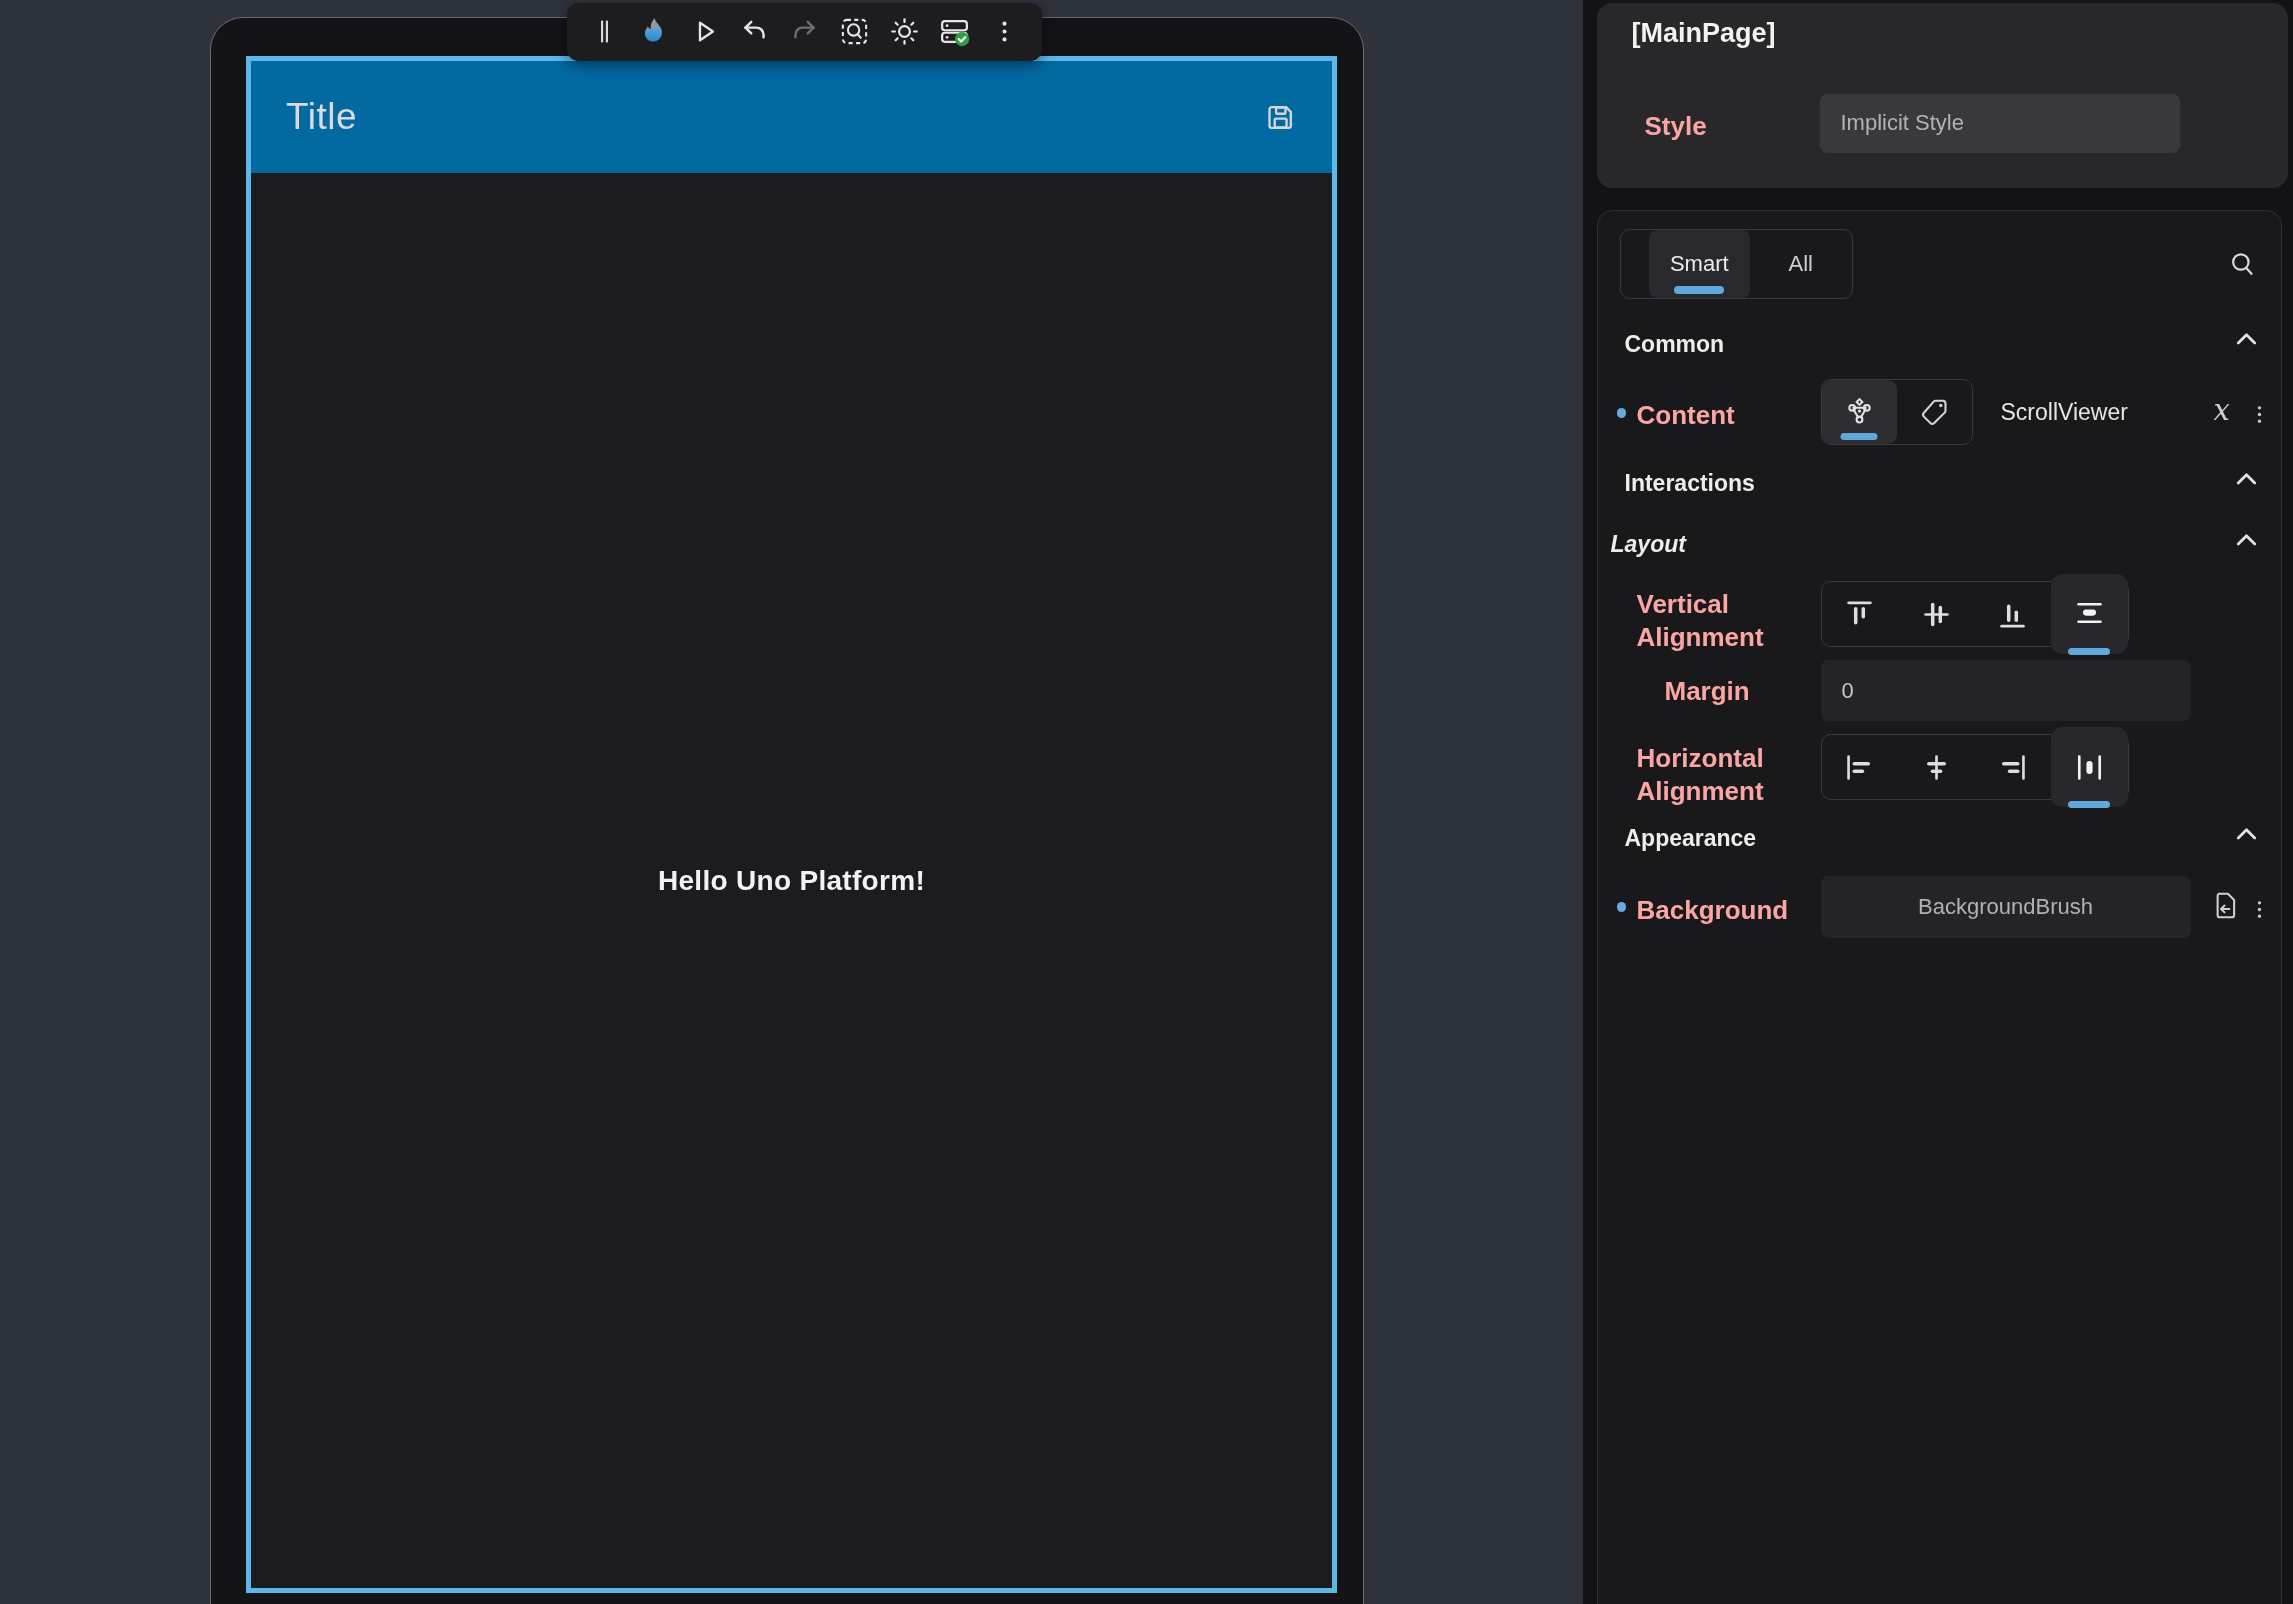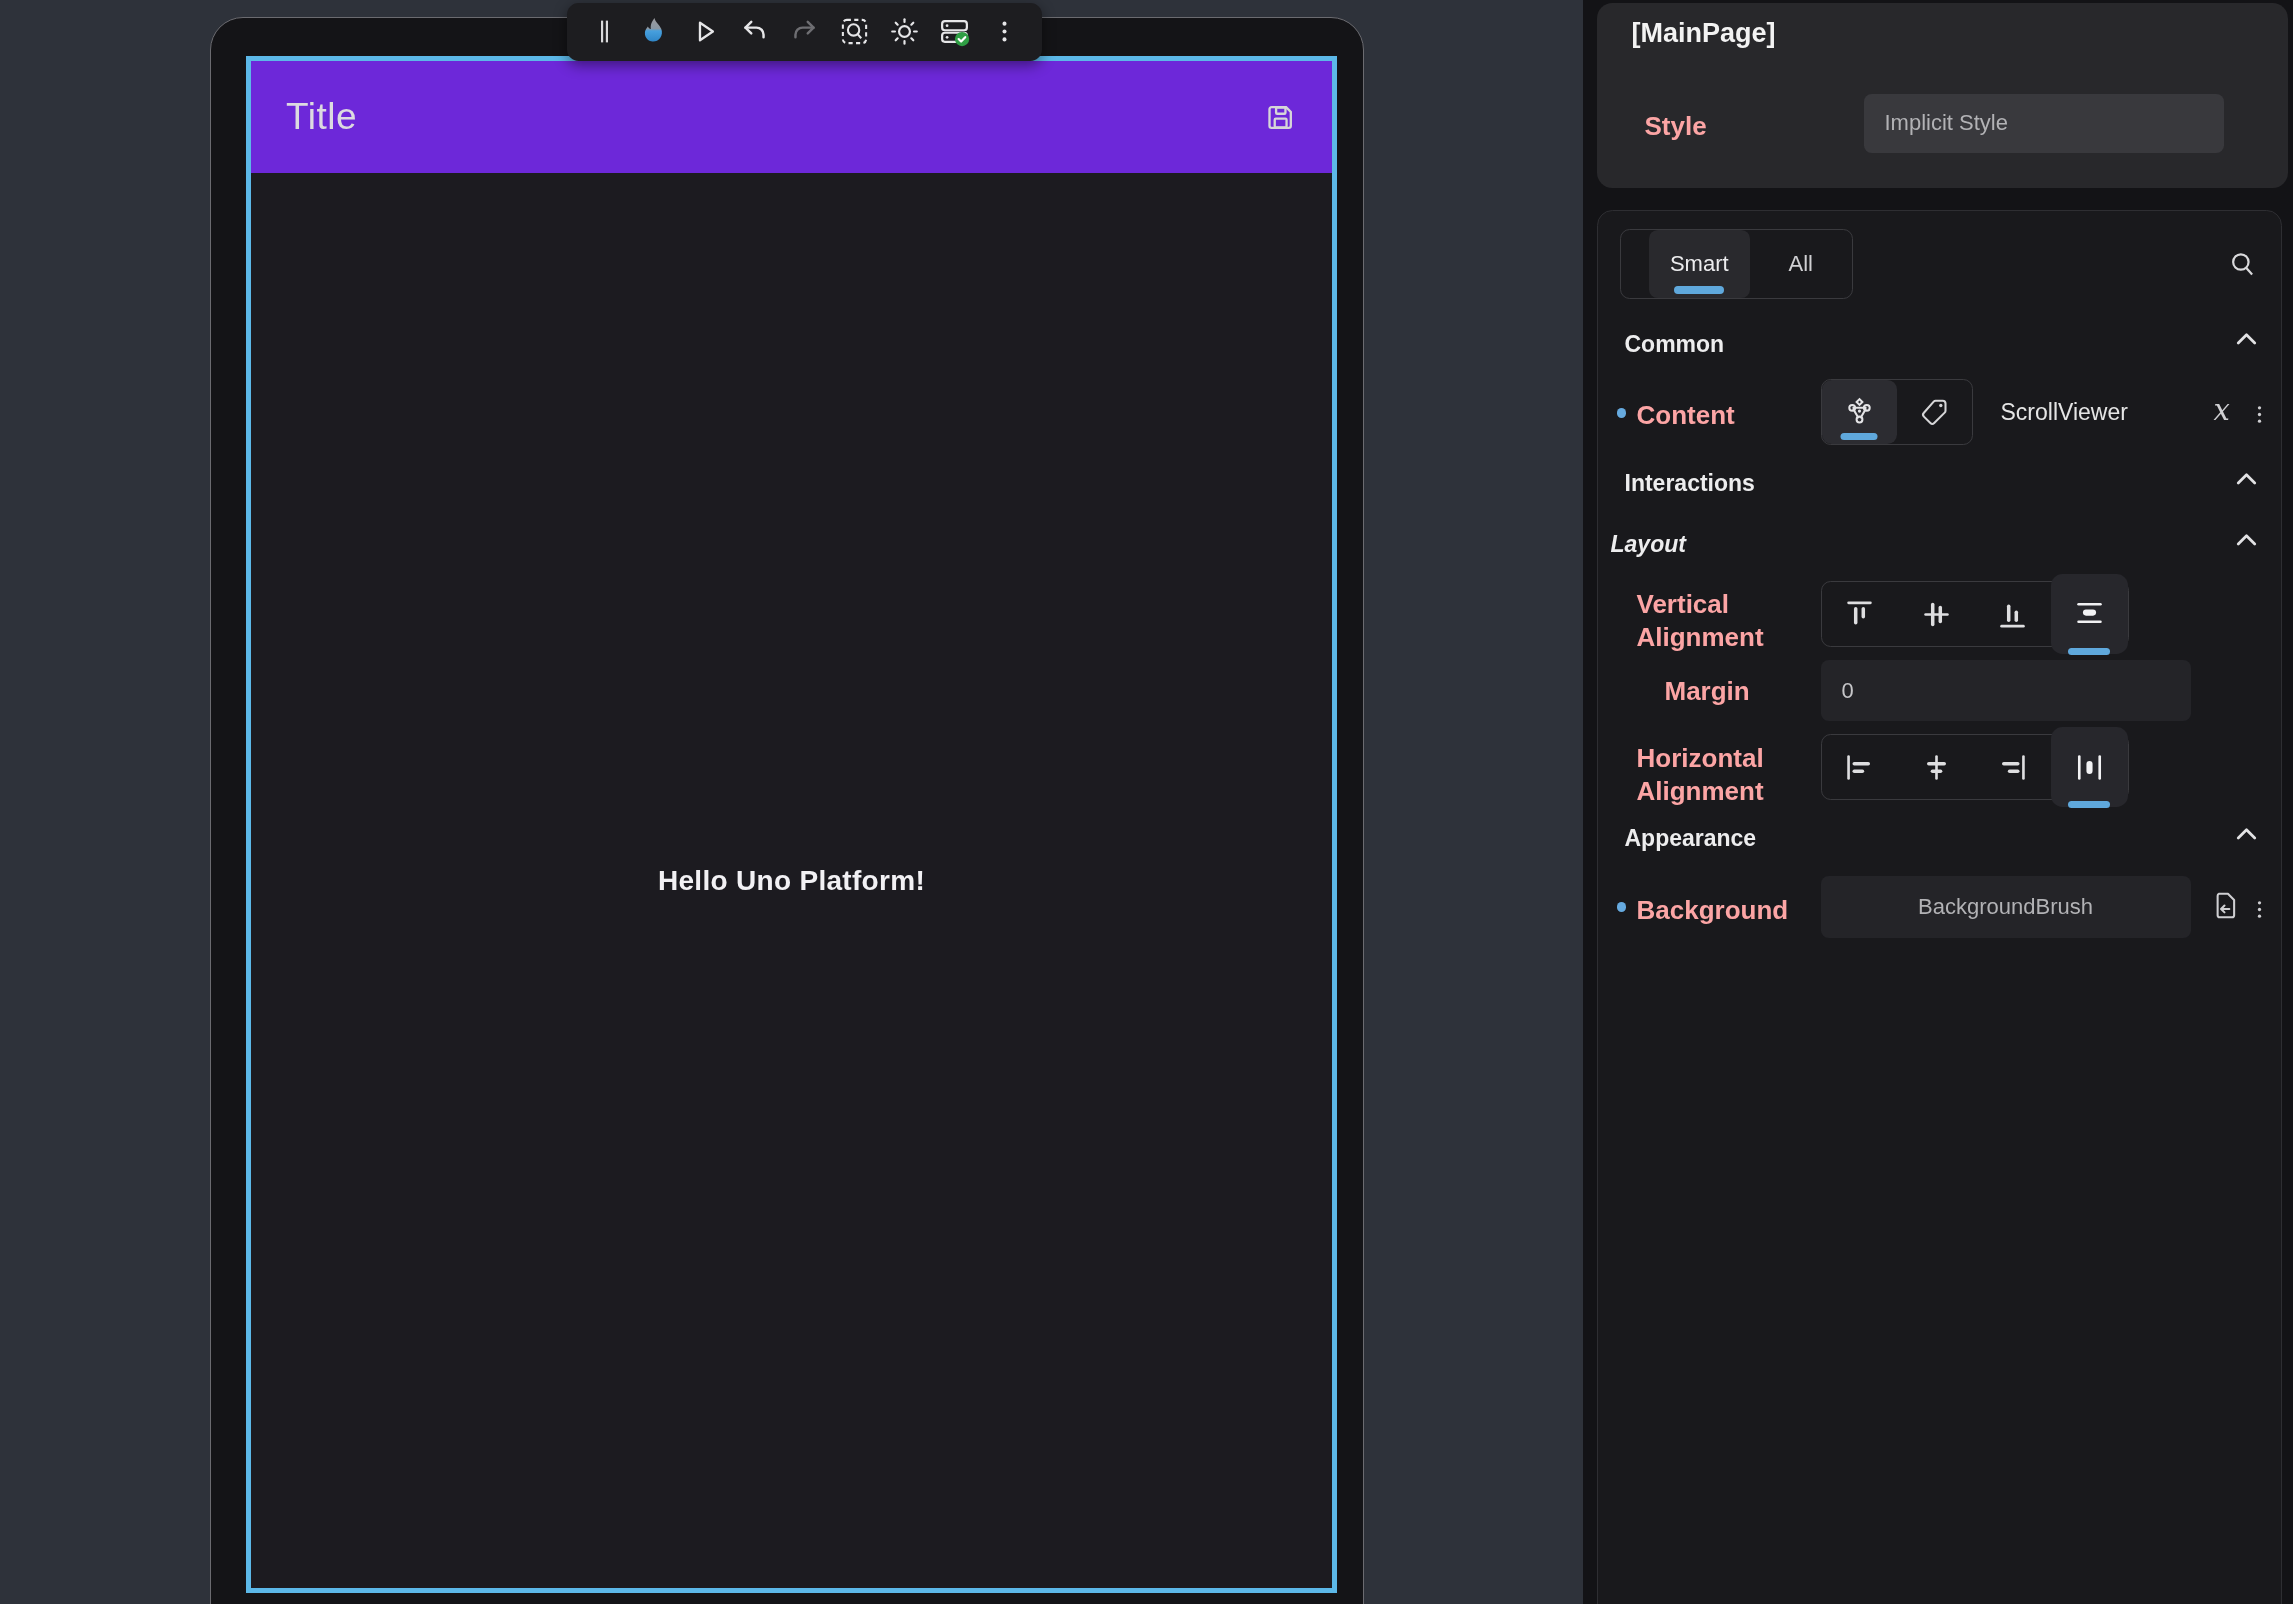--- a/index.html
+++ b/index.html
@@ -6,21 +6,21 @@
   #screen{position:relative;width:2293px;height:1605px;overflow:hidden;
           background:#2e323a;font-family:"Liberation Sans",sans-serif;
           -webkit-font-smoothing:antialiased;}
   .abs{position:absolute;}
 
   
   #device-frame{left:210px;top:17.4px;width:1152px;height:1641px;
     background:#141417;border:1.9px solid #6b6b70;border-radius:33px;}
   #page-selection{left:246px;top:56px;width:1091px;height:1537px;
     border:5.8px solid #5cb8e8;box-sizing:border-box;background:#1c1b20;}
-  #app-titlebar{left:0;top:0;right:0;height:112px;background:#6d28d9;
+  #app-titlebar{left:0;top:0;right:0;height:112px;background:#0369a1;
     display:flex;align-items:center;justify-content:space-between;
     padding:0 35px;box-sizing:border-box;}
   #app-title{font-size:37px;color:#dcdae0;font-weight:400;letter-spacing:0.5px;}
   #app-content{left:0;top:112px;right:0;bottom:0;background:#1c1b20;
     display:flex;align-items:center;justify-content:center;}
   #hello-text{font-size:28px;font-weight:700;color:#f2f1f4;letter-spacing:0.3px;}
 
   
   #toolbar{left:567px;top:2.9px;width:475px;height:58px;background:#1d1d20;
     border-radius:11.6px;display:flex;align-items:center;justify-content:space-between;
@@ -28,21 +28,21 @@
   .tb-btn{width:44px;height:44px;display:flex;align-items:center;justify-content:center;}
   .tb-btn svg{display:block;}
 
   
   #panel{left:1583px;top:0;width:710px;height:1605px;background:#131316;}
   #panel-top-card{left:13.5px;top:2.9px;width:691px;height:185px;background:#28282b;border-radius:15.4px;}
   #mainpage-title{left:35px;top:15.4px;font-size:27px;font-weight:700;color:#f3f3f3;}
   .field-label{font-size:26px;color:#fca5a5;font-weight:bold;}
   #style-label{left:48px;top:108px;}
   #style-input{left:223px;top:91px;width:360px;height:59px;background:#39393d;
-    border-radius:7.7px;display:flex;align-items:center;padding:0 21px;box-sizing:border-box;margin-left:44px;}
+    border-radius:7.7px;display:flex;align-items:center;padding:0 21px;box-sizing:border-box;}
   .input-text{font-size:22px;color:#b2b2b5;}
 
   #panel-body{left:13.5px;top:210px;width:685px;height:1410px;background:#19191c;
     border:1px solid #2e2e32;border-radius:15.4px;box-sizing:border-box;}
 
   
   #tab-group{left:22px;top:18.3px;width:233px;height:70px;border:1px solid #3a3a3e;
     border-radius:9.7px;display:flex;box-sizing:border-box;overflow:visible;padding-left:28px;}
   .tab{flex:1;display:flex;align-items:center;justify-content:center;position:relative;
     font-size:22px;color:#cfcfd2;border-radius:8.7px;}

